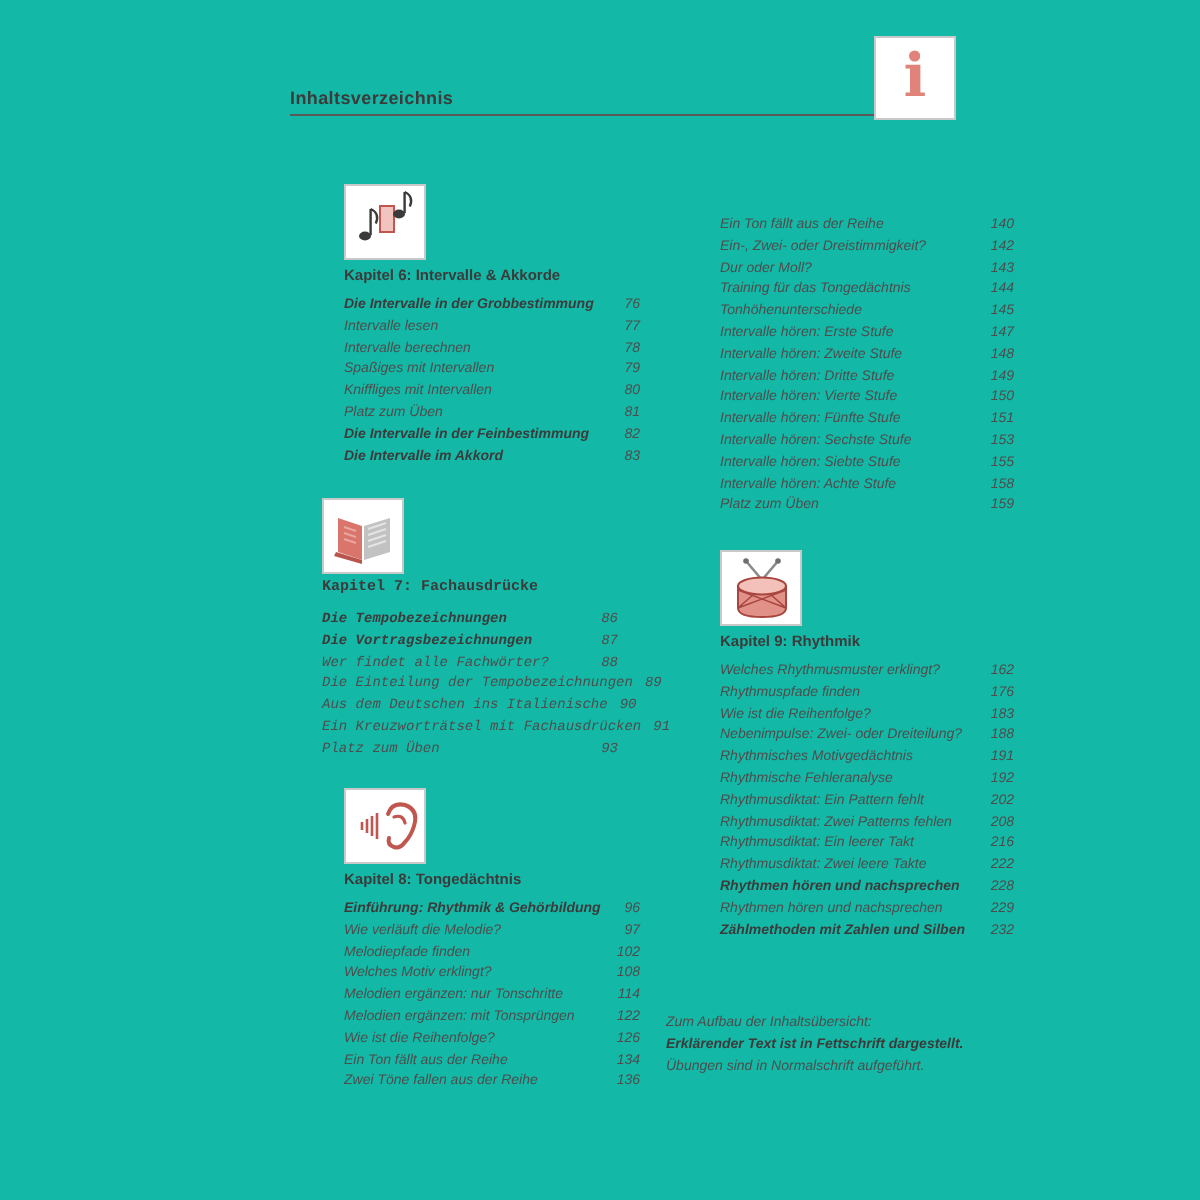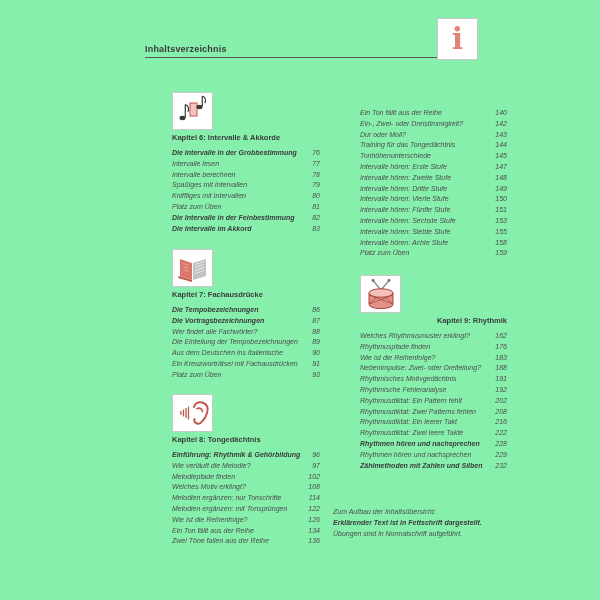--- a/index.html
+++ b/index.html
@@ -4,42 +4,42 @@
 <style>
   * { margin:0; padding:0; box-sizing:border-box; }
   html,body { width:600px; height:600px; }
   body {
     background:#ffffff;
     font-family:"Liberation Sans", sans-serif;
     color:#4a4a4a;
     position:relative;
     overflow:hidden;
   }
-  .page { position:absolute; inset:0; background:#86efac; }
+  .page { position:absolute; inset:0; background:#14b8a6; }
 
   .header-title {
     position:absolute; left:145px; top:44px;
     font-size:9px; font-weight:bold; color:#3b3b3b; letter-spacing:.2px;
   }
   .header-rule {
     position:absolute; left:145px; top:57px; width:333px; height:1px;
     background:#5a5a5a;
   }
   .info-box {
     position:absolute; left:437px; top:18px; width:41px; height:42px;
     background:#fff; border:1px solid #c9c9c9;
     display:flex; align-items:center; justify-content:center;
   }
   .info-glyph {
     font-family:"DejaVu Serif", serif; font-weight:bold;
     font-size:30px; line-height:1; color:#e0837b;
   }
 
   .toc-section { position:absolute; width:148px;margin-left:27px; }
-  .toc-section.right { width:147px;text-align:right; }
+  .toc-section.right { width:147px; }
 
   .icon-box {
     width:41px; height:38px; border:1px solid #c9c9c9; background:#fff;
     display:flex; align-items:center; justify-content:center;
     margin-bottom:3px;
   }
   .icon-box svg { display:block; }
 
   .chapter-heading {
     font-size:7.5px; line-height:9px; font-weight:bold; color:#3b3b3b;
@@ -117,21 +117,21 @@
         <li class="toc-row bold">
           <span class="entry-label">Die Intervalle in der Feinbestimmung</span>
           <span class="entry-page">82</span>
         </li>
         <li class="toc-row bold">
           <span class="entry-label">Die Intervalle im Akkord</span>
           <span class="entry-page">83</span>
         </li>
       </ul>
     </section>
-    <section class="toc-section left" style="left: 145px; top: 249px;">
+    <section class="toc-section left" style="left: 134px; top: 249px; font-family: Liberation Mono, monospace;">
       <div class="icon-box">
         <svg width="38" height="34" viewBox="0 0 38 34">
           <path d="M5 25 L18 29 L18 31 L4 27 Z" fill="#b8554c"></path>
           <path d="M6 8 L18 12 L18 29 L6 25 Z" fill="#d9756b"></path>
           <path d="M19 12 L32 8 L32 25 L19 29 Z" fill="#c2c2c2"></path>
           <path d="M21 13.5 L30 10.5 M21 16.5 L30 13.5 M21 19.5 L30 16.5 M21 22.5 L30 19.5" stroke="#e4e4e4" stroke-width="1" fill="none"></path>
           <path d="M9 12.5 L15 14.5 M9 15.5 L15 17.5 M9 18.5 L15 20.5" stroke="#e8a79f" stroke-width="1" fill="none"></path>
         </svg>
       </div>
       <h2 class="chapter-heading">Kapitel 7: Fachausdrücke</h2>

